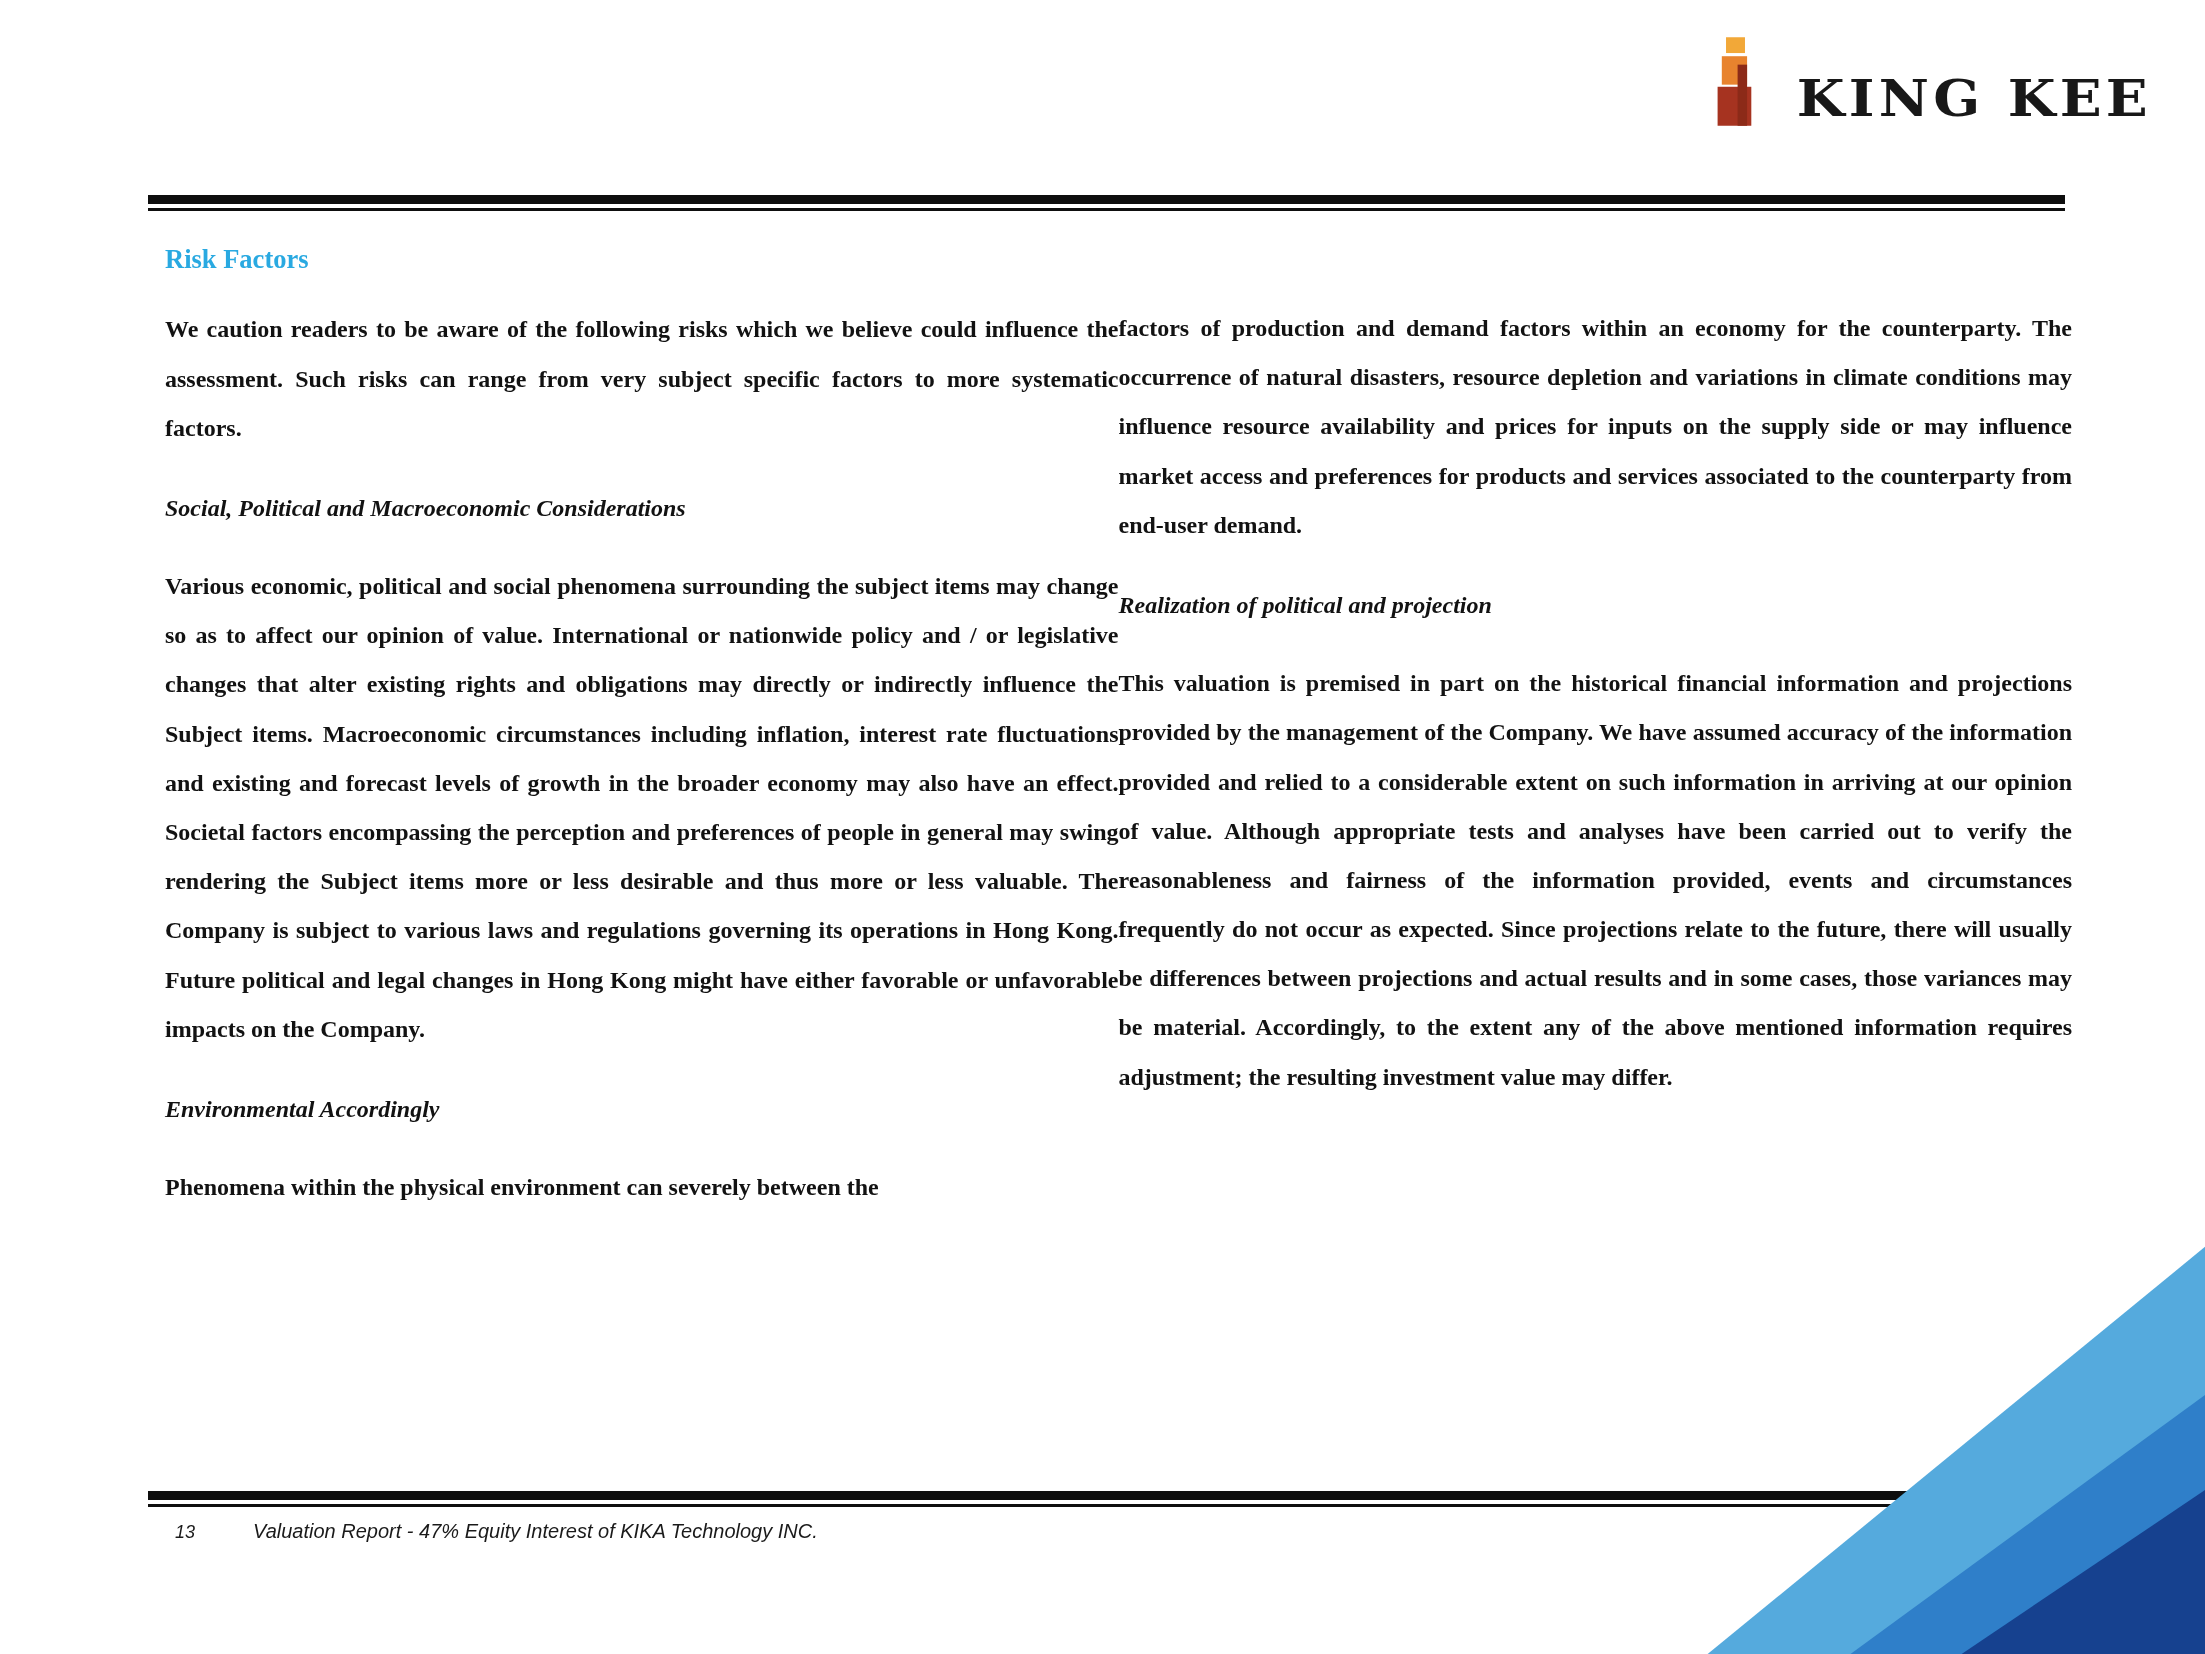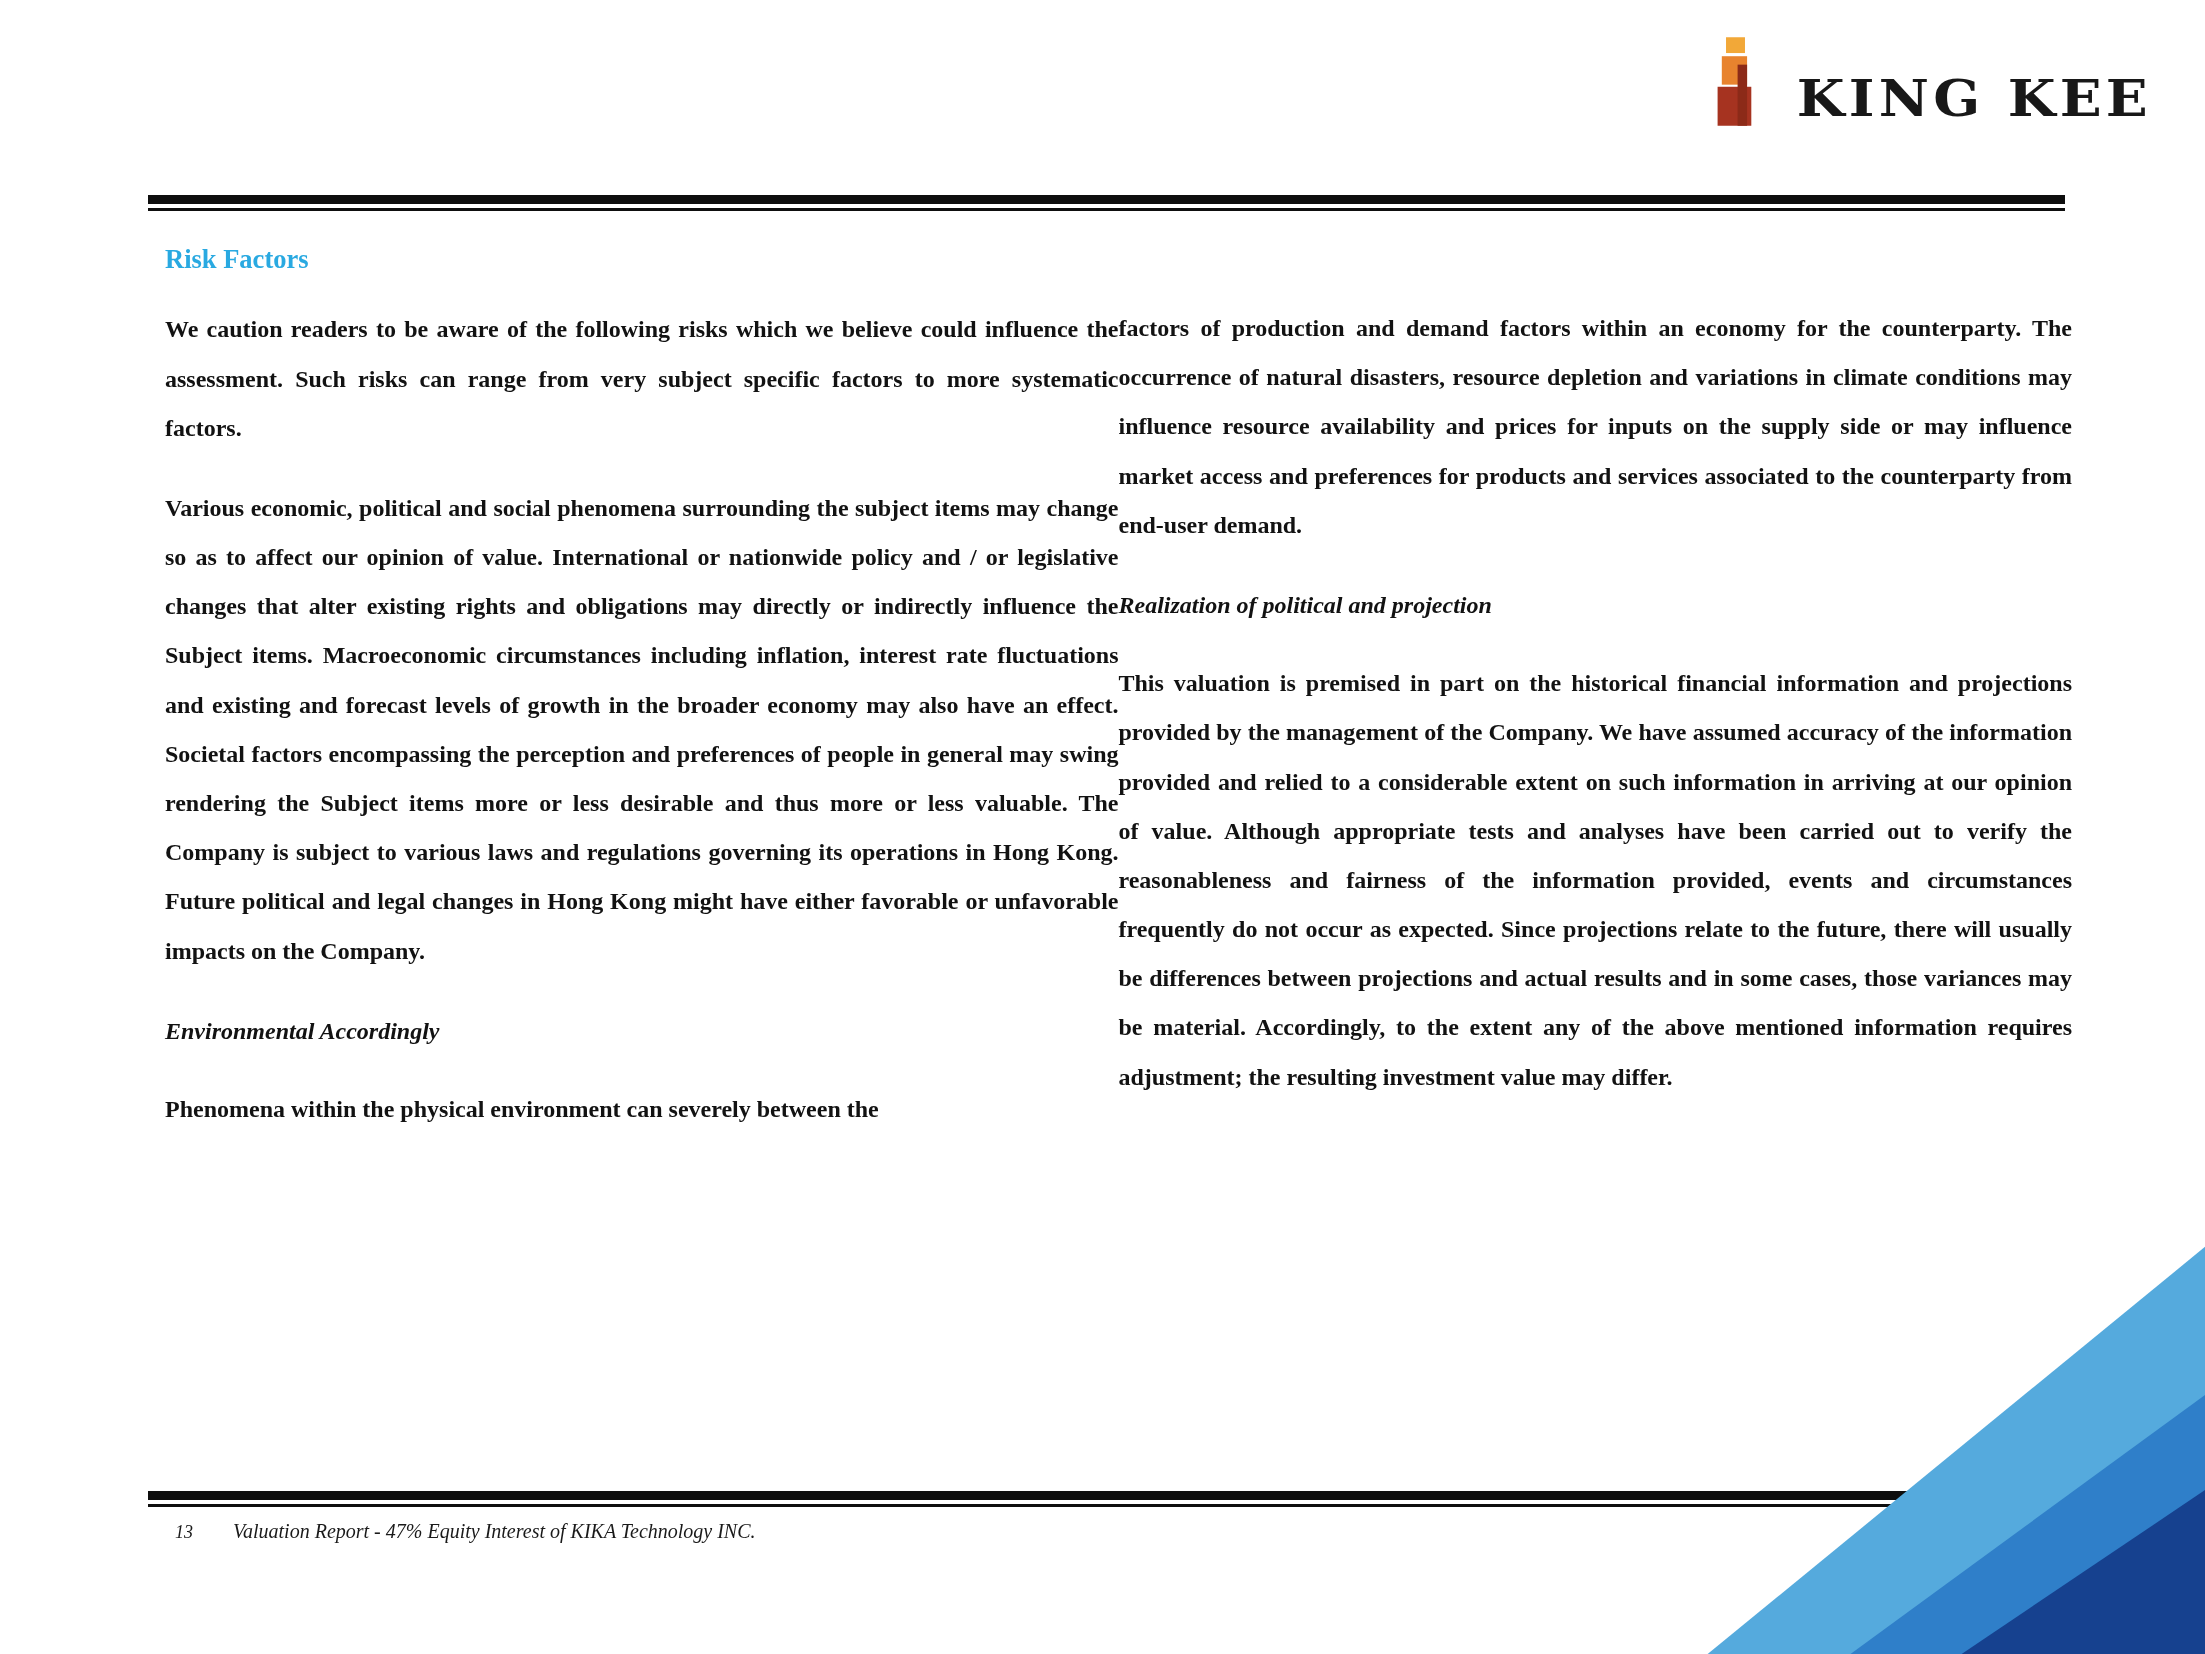--- a/index.html
+++ b/index.html
@@ -82,22 +82,22 @@
     margin: 11.6px 0 29px 0;
   }
 
   
   .footer {
     position: absolute;
     left: 175px;
     top: 1520px;
     display: flex;
     align-items: baseline;
-    gap: 40px;
-    font-family: Liberation Serif, serif;
+    gap: 58px;
+    font-family: Liberation Sans, sans-serif;
     font-style: italic;
     color: #1a1a1a;
   }
   .footer-page-number { font-size: 18px; }
   .footer-title { font-size: 20px; }
 
   
   .corner-decoration {
     position: absolute;
     right: 0;
@@ -122,20 +122,21 @@
     <div class="logo-text">KING KEE</div>
   </div>
 
   <div class="double-rule rule-top"></div>
 
   <div class="content">
 
     <div class="col col-left">
       <h2 class="main-head">Risk Factors</h2>
       <p class="body-text">We caution readers to be aware of the following risks which we believe could influence the assessment. Such risks can range from very subject specific factors to more systematic factors.</p>
+      <h3 class="subhead">Social, Political and Macroeconomic Considerations</h3>
       <p class="body-text">Various economic, political and social phenomena surrounding the subject items may change so as to affect our opinion of value. International or nationwide policy and / or legislative changes that alter existing rights and obligations may directly or indirectly influence the Subject items. Macroeconomic circumstances including inflation, interest rate fluctuations and existing and forecast levels of growth in the broader economy may also have an effect. Societal factors encompassing the perception and preferences of people in general may swing rendering the Subject items more or less desirable and thus more or less valuable. The Company is subject to various laws and regulations governing its operations in Hong Kong. Future political and legal changes in Hong Kong might have either favorable or unfavorable impacts on the Company.</p>
       <h3 class="subhead">Environmental Accordingly</h3>
       <p class="body-text">Phenomena within the physical environment can severely between the</p>
     </div>
 
     <div class="col col-right">
       <p class="body-text">factors of production and demand factors within an economy for the counterparty. The occurrence of natural disasters, resource depletion and variations in climate conditions may influence resource availability and prices for inputs on the supply side or may influence market access and preferences for products and services associated to the counterparty from end-user demand.</p>
       <h3 class="subhead">Realization of political and projection</h3>
       <p class="body-text">This valuation is premised in part on the historical financial information and projections provided by the management of the Company. We have assumed accuracy of the information provided and relied to a considerable extent on such information in arriving at our opinion of value. Although appropriate tests and analyses have been carried out to verify the reasonableness and fairness of the information provided, events and circumstances frequently do not occur as expected. Since projections relate to the future, there will usually be differences between projections and actual results and in some cases, those variances may be material. Accordingly, to the extent any of the above mentioned information requires adjustment; the resulting investment value may differ.</p>
     </div>

